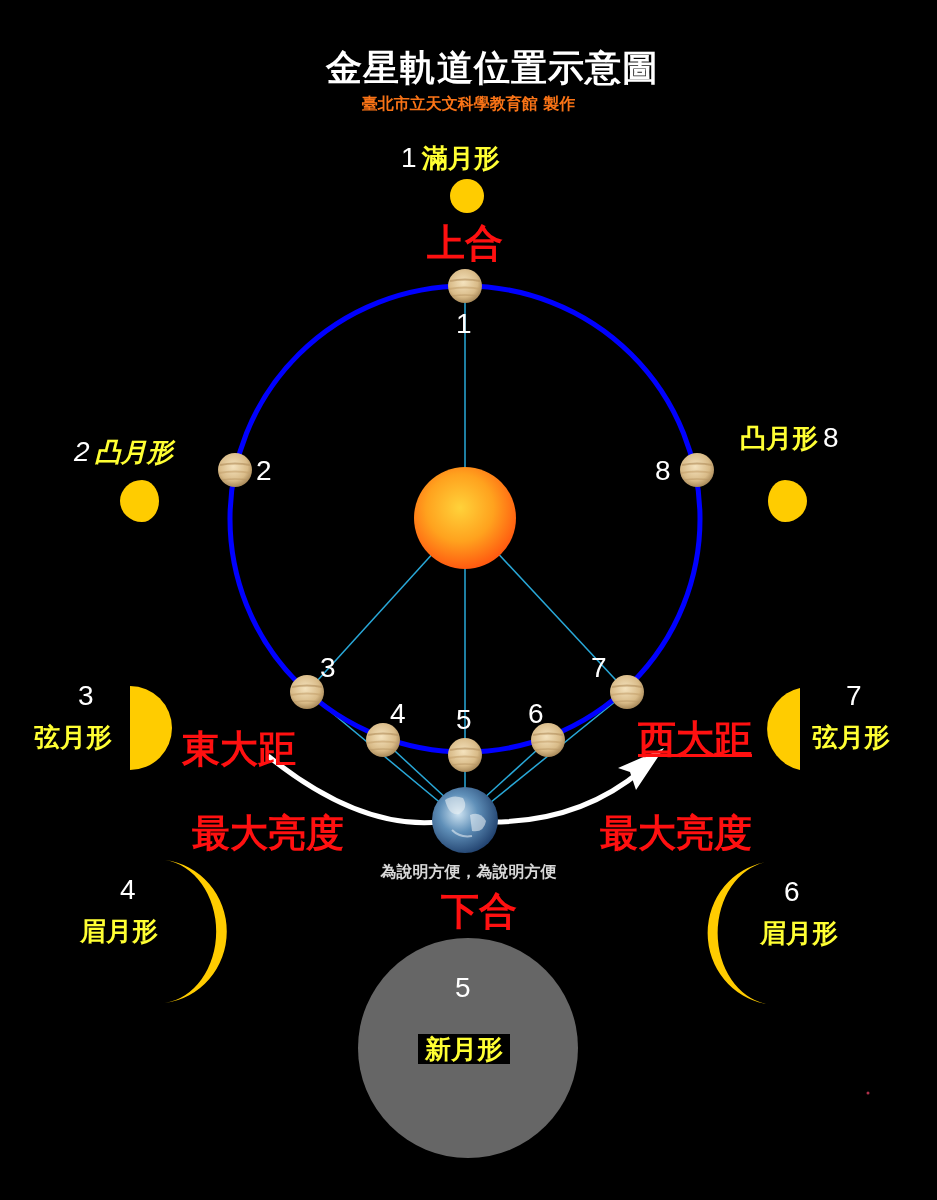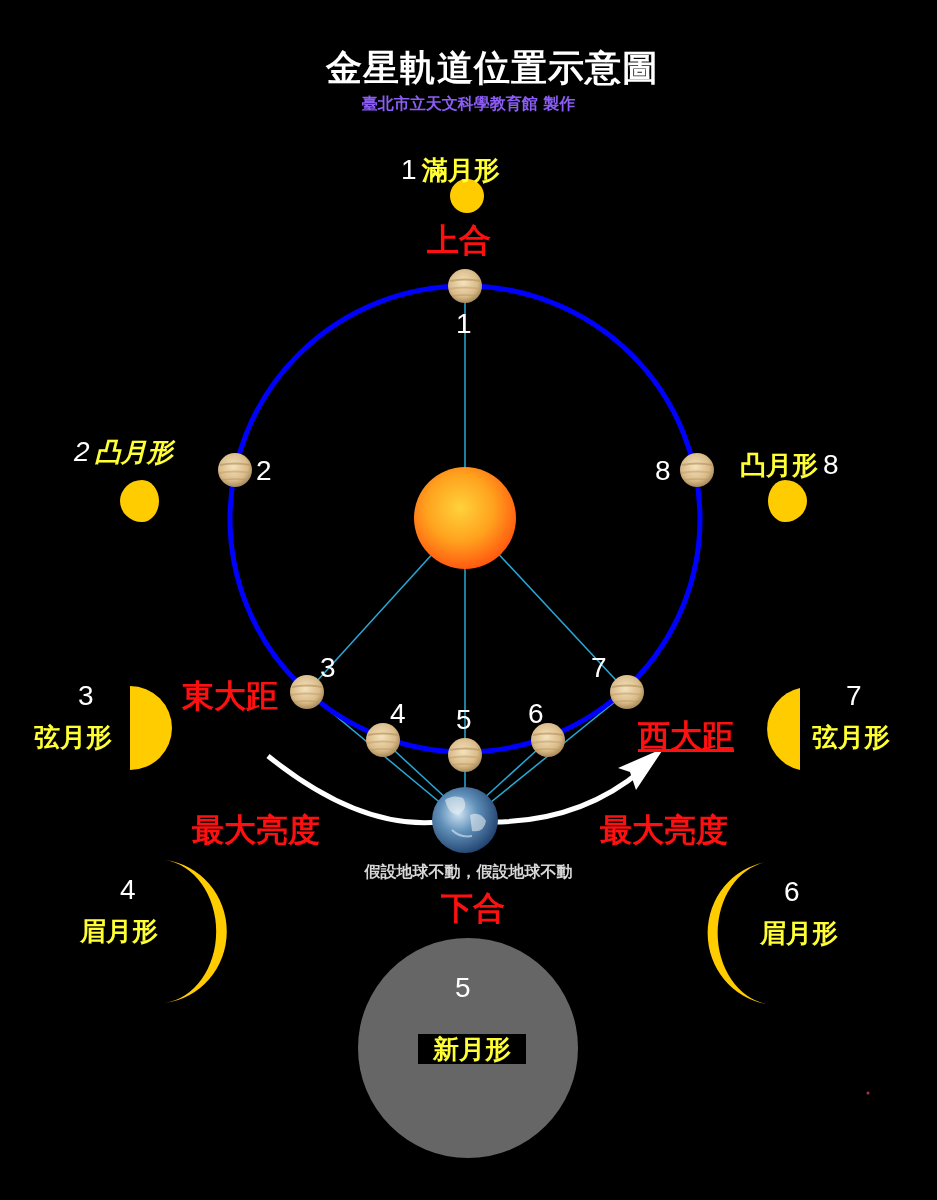--- a/index.html
+++ b/index.html
@@ -1,25 +1,25 @@
 <!DOCTYPE html>
 <html><head>
 <meta charset="utf-8">
 <style>
   html, body { margin:0; padding:0; background:#000; }
   body { width:937px; height:1200px; position:relative; overflow:hidden; font-family:"DejaVu Sans", sans-serif; }
   svg#diagram { position:absolute; left:0; top:0; }
   .t { position:absolute; white-space:nowrap; line-height:1; }
   .title { left:0; width:937px; text-align:center; top:50px; font-size:36px; font-weight:bold; color:#fff; letter-spacing:1px; font-family:"DejaVu Sans", sans-serif;padding-left:24px; }
-  .subtitle { left:0; width:937px; text-align:center; top:96px; font-size:16px; font-weight:bold; color:#8b5cf6; font-family:"DejaVu Sans", sans-serif; }
+  .subtitle { left:0; width:937px; text-align:center; top:96px; font-size:16px; font-weight:bold; color:#f97316; font-family:"DejaVu Sans", sans-serif; }
   .num { color:#fff; font-size:28px; font-family:"Liberation Sans", sans-serif; }
   .phase { color:#ffff33; font-size:26px; font-weight:bold; font-family:"DejaVu Serif", serif; }
-  .red { color:#ff1010; font-size:32px; font-weight:bold; font-family:"DejaVu Serif", serif; }
+  .red { color:#ff1010; font-size:38px; font-weight:bold; font-family:"DejaVu Serif", serif; }
   .note { color:#d8d8d8; font-size:16px; font-weight:bold; left:0; width:937px; text-align:center; top:864px; font-family:"DejaVu Sans", sans-serif; }
-  .newmoon-label { background:#000; padding:2px 15px; }
+  .newmoon-label { background:#000; padding:2px 7px; }
 </style>
 </head>
 <body>
 
 <svg id="diagram" width="937" height="1200" viewBox="0 0 937 1200">
   <defs>
     <radialGradient id="sunGrad" cx="45%" cy="40%" r="60%">
       <stop offset="0%" stop-color="#ffd23a"></stop>
       <stop offset="55%" stop-color="#ffa21e"></stop>
       <stop offset="100%" stop-color="#ff5a10"></stop>
@@ -111,57 +111,57 @@
   <path d="M766,862 A70,72 0 0 0 766,1004 A58,72 0 0 1 766,862 Z" fill="#ffcc00"></path>
 
   <circle cx="468" cy="1048" r="110" fill="#666666"></circle>
 
   <circle cx="868" cy="1093" r="1.5" fill="#b0304a"></circle>
 </svg>
 
 <div class="t title">金星軌道位置示意圖</div>
 <div class="t subtitle">臺北市立天文科學教育館 製作</div>
 
-<div class="t" style="left:401px;top:156px;text-align:center;">
+<div class="t" style="left:401px;top:144px;text-align:center;">
   <span class="num">1</span>
   <span class="phase">滿月形</span>
 </div>
 <div class="t red" style="left:427px;top:224px;">上合</div>
 
 <div class="t num" style="left:456px;top:310px;">1</div>
 <div class="t num" style="left:256px;top:457px;">2</div>
 <div class="t num" style="left:320px;top:654px;">3</div>
 <div class="t num" style="left:390px;top:700px;">4</div>
 <div class="t num" style="left:456px;top:706px;">5</div>
 <div class="t num" style="left:528px;top:700px;">6</div>
 <div class="t num" style="left:591px;top:654px;">7</div>
 <div class="t num" style="left:655px;top:457px;">8</div>
 
 <div class="t" style="left:74px;top:438px;font-style:italic;">
   <span class="num">2</span>
   <span class="phase">凸月形</span>
 </div>
 
-<div class="t" style="left:740px;top:451px;">
+<div class="t" style="left:740px;top:424px;">
   <span class="phase">凸月形</span>
   <span class="num">8</span>
 </div>
 
 <div class="t num" style="left:78px;top:682px;">3</div>
 <div class="t phase" style="left:34px;top:724px;">弦月形</div>
-<div class="t red" style="left:182px;top:680px;">東大距</div>
+<div class="t red" style="left:182px;top:730px;">東大距</div>
 
 <div class="t num" style="left:846px;top:682px;">7</div>
 <div class="t phase" style="left:812px;top:724px;">弦月形</div>
 <div class="t red" style="left:638px;top:720px;text-decoration:underline;">西大距</div>
 
 <div class="t red" style="left:192px;top:814px;">最大亮度</div>
 <div class="t red" style="left:600px;top:814px;">最大亮度</div>
 
-<div class="t note">假設地球不動，假設地球不動</div>
+<div class="t note">為說明方便，為說明方便</div>
 
 <div class="t red" style="left:427px;top:892px;margin-left:14px;">下合</div>
 
 <div class="t num" style="left:120px;top:876px;">4</div>
 <div class="t phase" style="left:80px;top:918px;">眉月形</div>
 
 <div class="t num" style="left:784px;top:878px;">6</div>
 <div class="t phase" style="left:760px;top:920px;">眉月形</div>
 
 <div class="t num" style="left:455px;top:974px;">5</div>

